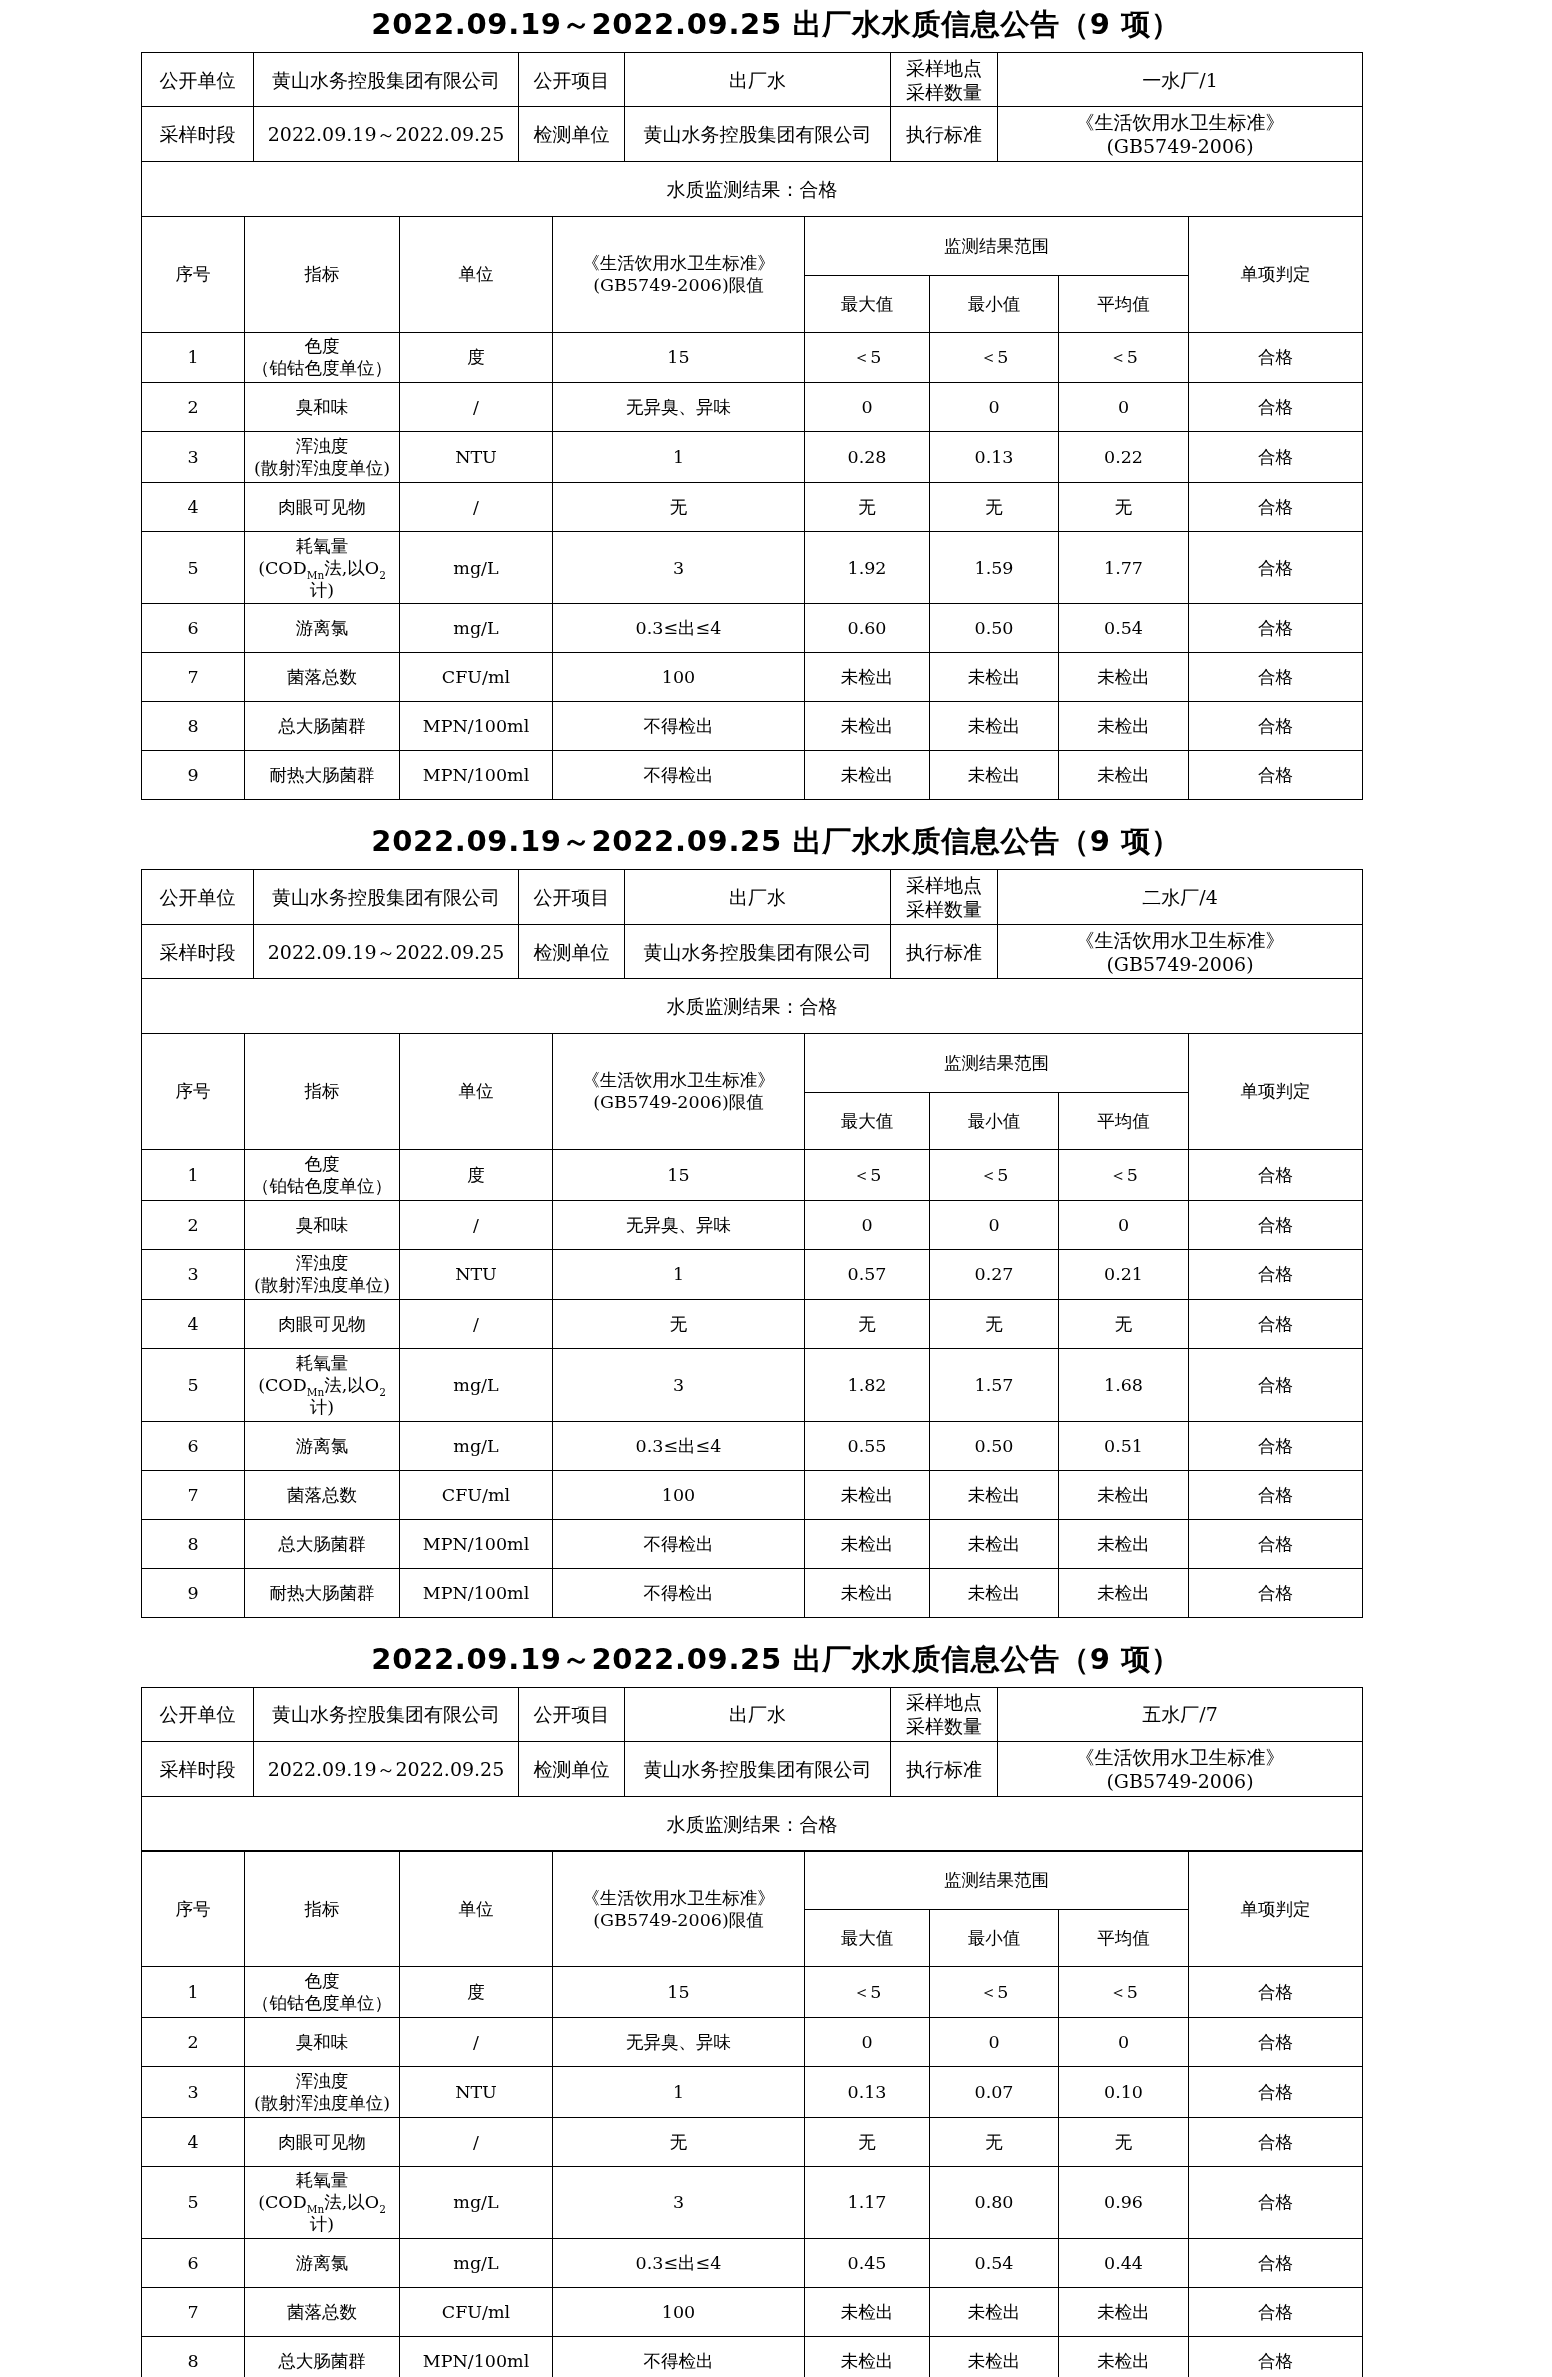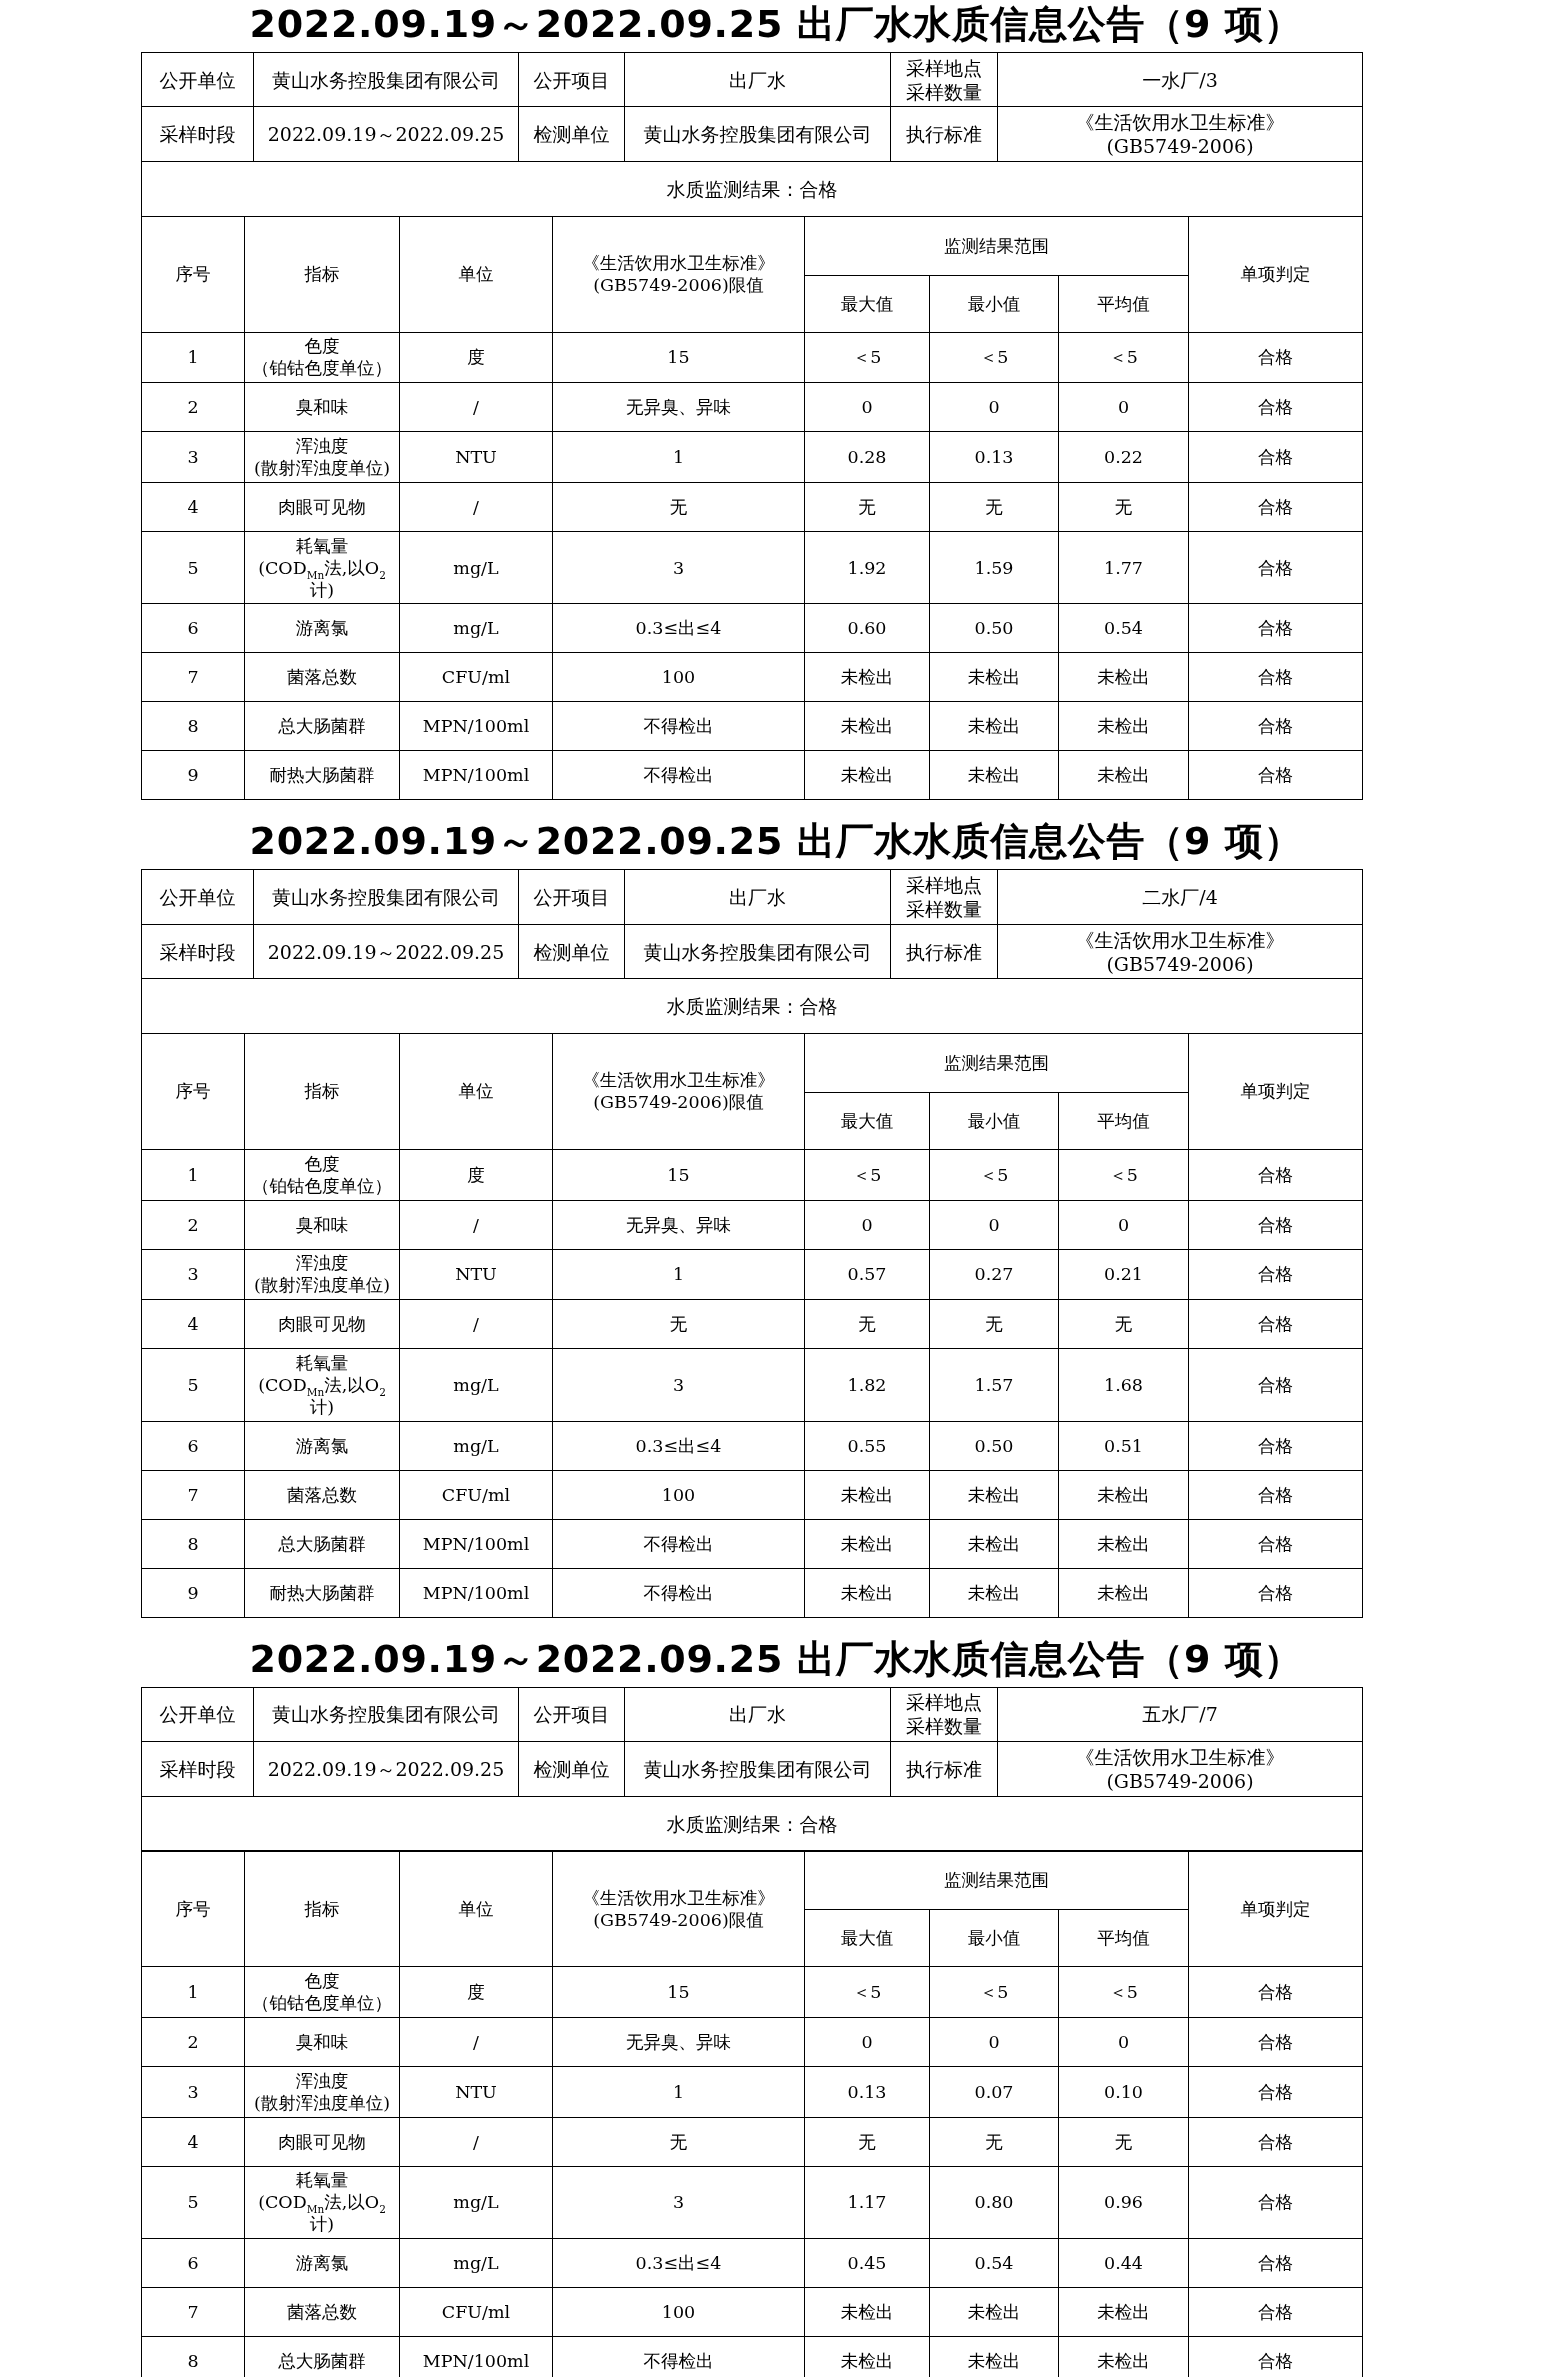--- a/index.html
+++ b/index.html
@@ -6,21 +6,21 @@
   body{
     width:1552px;height:2377px;overflow:hidden;
     font-family:"DejaVu Serif","Liberation Serif",serif;
     color:#000;
   }
   .page{position:relative;width:1552px;height:2377px;background:#fff;}
   .block{width:1552px;}
   .title{
     font-family:"DejaVu Sans","Liberation Sans",sans-serif;
     font-weight:900;
-    font-size:38px;
+    font-size:29px;
     line-height:35px;
     text-align:center;
     margin:24px 0 9.8px 0;
     letter-spacing:0.7px;
     white-space:nowrap;
   }
   .block:first-child .title{margin-top:7px;}
   table{
     border-collapse:collapse;
     table-layout:fixed;
@@ -63,21 +63,21 @@
             <col style="width:107px">
             <col style="width:365px">
       </colgroup>
       <tbody>
         <tr class="row1">
           <td>公开单位</td>
           <td>黄山水务控股集团有限公司</td>
           <td>公开项目</td>
           <td>出厂水</td>
           <td>采样地点<br>采样数量</td>
-          <td>一水厂/3</td>
+          <td>一水厂/1</td>
         </tr>
         <tr class="row2">
           <td>采样时段</td>
           <td>2022.09.19～2022.09.25</td>
           <td>检测单位</td>
           <td>黄山水务控股集团有限公司</td>
           <td>执行标准</td>
           <td>《生活饮用水卫生标准》<br>(GB5749-2006)</td>
         </tr>
         <tr class="banner-row">

